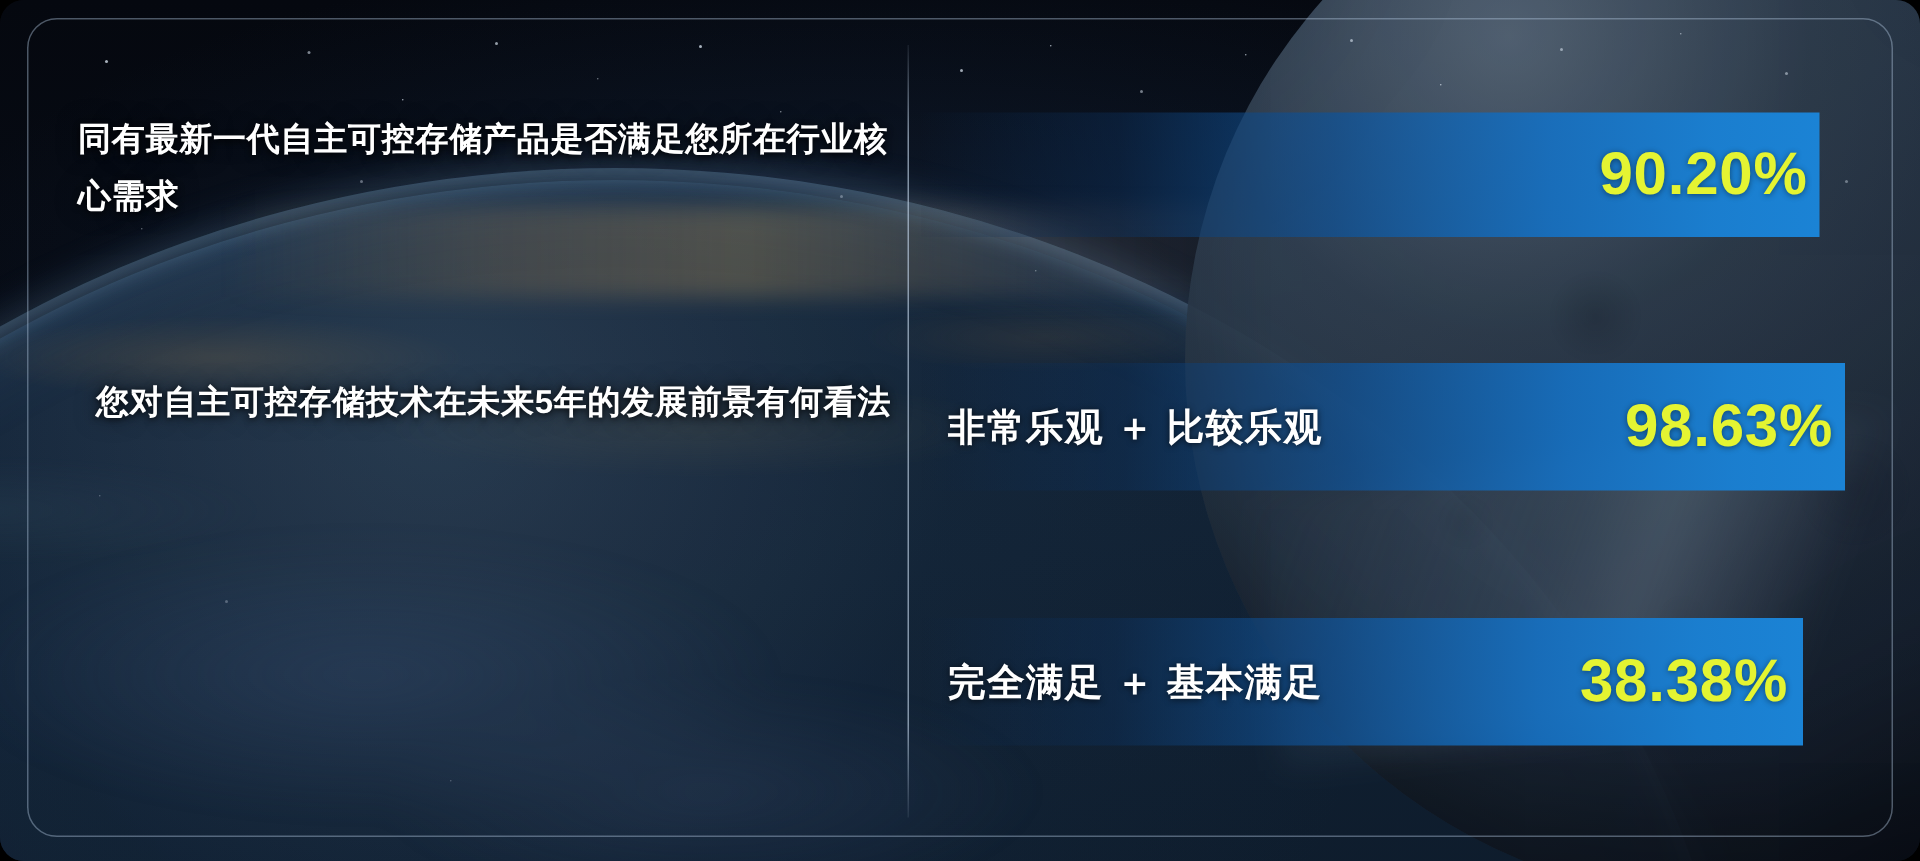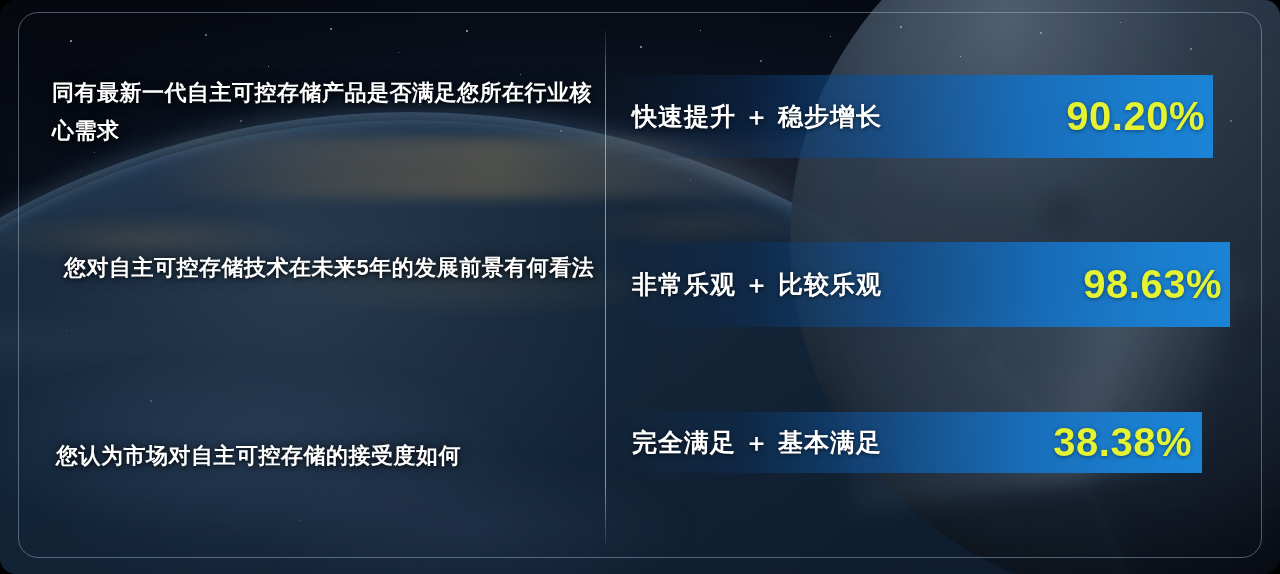--- a/index.html
+++ b/index.html
@@ -226,21 +226,21 @@
   }
 
   .bar1 { left: 614px; top: 75px;  width: 599px; height: 83px; }
   .bar1 .bar-label { margin-left: 18px; }
   .bar1 .bar-value { position: absolute; right: 8px; }
 
   .bar2 { left: 614px; top: 242px; width: 616px; height: 85px; }
   .bar2 .bar-label { margin-left: 18px; }
   .bar2 .bar-value { position: absolute; right: 8px; }
 
-  .bar3 { left: 614px; top: 412px; width: 588px; height: 61px; }
+  .bar3 { left: 614px; top: 412px; width: 588px; height: 85px; }
   .bar3 .bar-label { margin-left: 18px; }
   .bar3 .bar-value { position: absolute; right: 10px; }
 </style>
 </head>
 <body>
 
 <div id="stage">
 
   <div class="space-bg"></div>
   <div class="earth-limb"></div>
@@ -280,24 +280,22 @@
     <i style="left:150px; top:400px; opacity:.3"></i>
     <i style="left:300px; top:520px; width:1px;height:1px;opacity:.3"></i>
   </div>
 
   <div class="content">
 
     <div class="divider"></div>
 
     <div class="q q1">同有最新一代自主可控存储产品是否满足您所在行业核心需求</div>
     <div class="q q2">您对自主可控存储技术在未来5年的发展前景有何看法</div>
-    <div class="q q3">您认为市场对自主可控存储的接受度如何</div>
 
     <div class="bar bar1">
-      <span class="bar-label">快速提升 ＋ 稳步增长</span>
       <span class="bar-value">90.20%</span>
     </div>
 
     <div class="bar bar2">
       <span class="bar-label">非常乐观 ＋ 比较乐观</span>
       <span class="bar-value">98.63%</span>
     </div>
 
     <div class="bar bar3">
       <span class="bar-label">完全满足 ＋ 基本满足</span>

